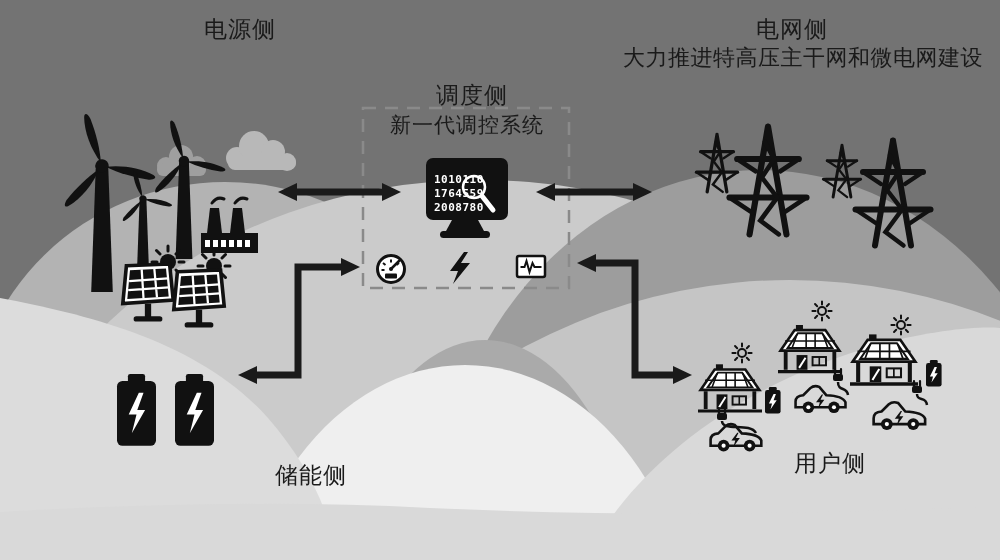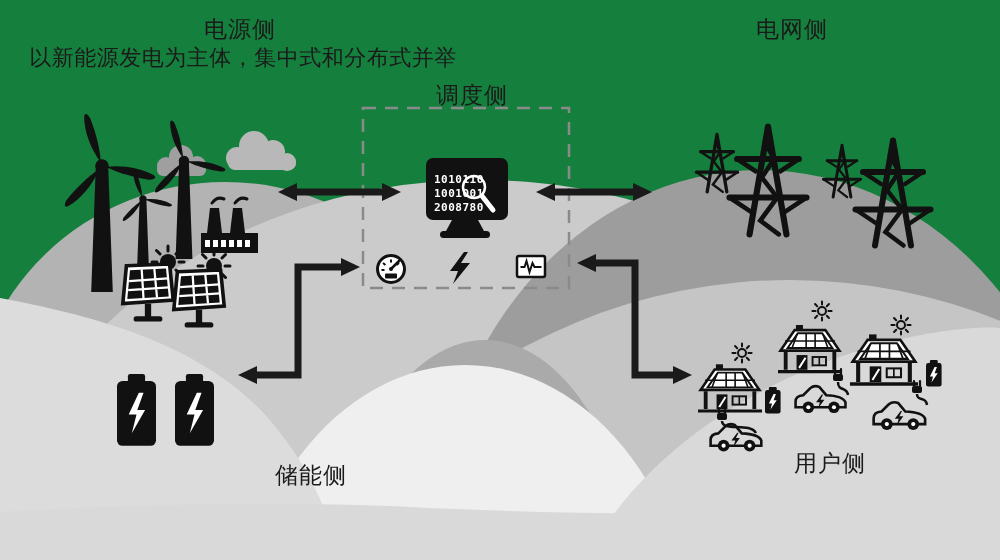--- a/index.html
+++ b/index.html
@@ -1,17 +1,17 @@
 <!DOCTYPE html>
 <html><head>
 <meta charset="utf-8">
 <style>
   html,body{margin:0;padding:0;background:#ffffff;}
   .canvas{
-    position:relative;width:1000px;height:560px;background:#15803d;overflow:hidden;
+    position:relative;width:1000px;height:560px;background:#737373;overflow:hidden;
     font-family:"Liberation Sans","DejaVu Sans",sans-serif;color:#1a1a1a;
   }
   .canvas svg.layer{position:absolute;left:0;top:0;}
   .label{position:absolute;transform:translateX(-50%);white-space:nowrap;text-align:center;}
   .title{font-size:23px;font-weight:500;letter-spacing:1px;}
   .desc{font-size:22px;font-weight:400;letter-spacing:0.5px;}
   .sys{font-size:21px;font-weight:500;letter-spacing:1px;}
   .code{position:absolute;left:434px;top:166px;color:#ffffff;
         font-family:"DejaVu Sans Mono","Liberation Mono",monospace;
         font-size:11px;font-weight:bold;line-height:14px;letter-spacing:0.5px;margin-top:7px;}
@@ -227,29 +227,30 @@
       <use href="#plug" transform="translate(917,390)"></use>
       <path d="M917,394 C917,402 926,396 927,405" stroke="#111" stroke-width="2.5" fill="none"></path>
     </g>
 
     <use href="#car" transform="translate(708,421) scale(0.65)"></use>
     <use href="#car" transform="translate(793,383) scale(0.64)"></use>
     <use href="#car" transform="translate(871,399) scale(0.66)"></use>
   </svg>
 
   <div class="label title" style="left:240px;top:14px">电源侧</div>
-  <div class="label desc" style="left:243px;top:43px">以新能源发电为主体，集中式和分布式并举</div>
 
   <div class="label title" style="left:792px;top:14px">电网侧</div>
+  <div class="label desc" style="left:803px;top:43px">大力推进特高压主干网和微电网建设</div>
 
   <div class="label title" style="left:472px;top:80px">调度侧</div>
+  <div class="label sys" style="left:467px;top:111px">新一代调控系统</div>
 
   <div class="code">
     <div>1010110</div>
-    <div>1001001</div>
+    <div>1764559</div>
     <div>2008780</div>
   </div>
 
   <div class="label title" style="left:311px;top:460px">储能侧</div>
 
   <div class="label title" style="left:830px;top:448px">用户侧</div>
 
 </div>
 
 </body></html>

